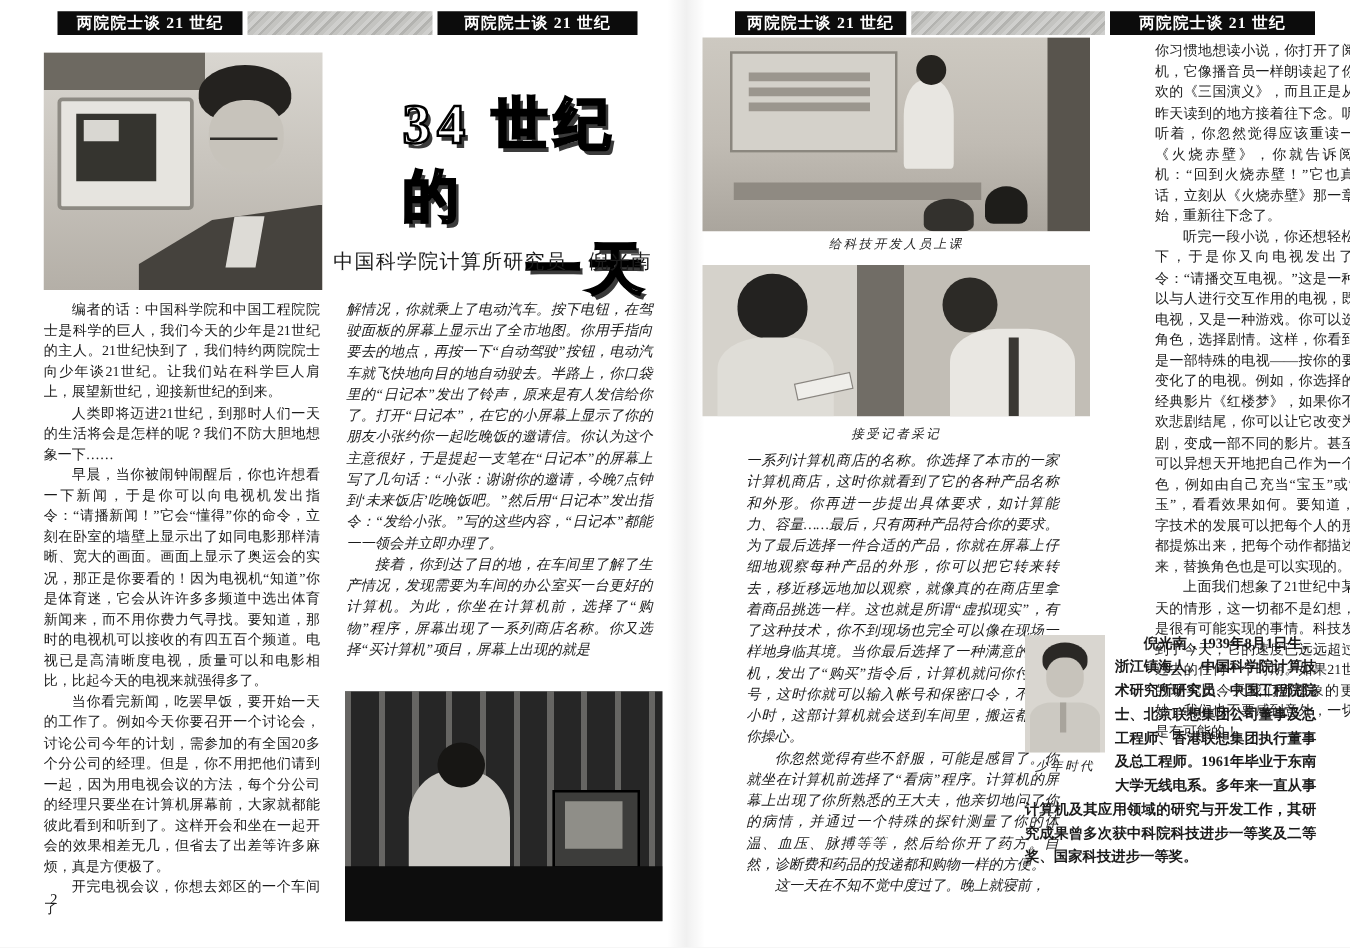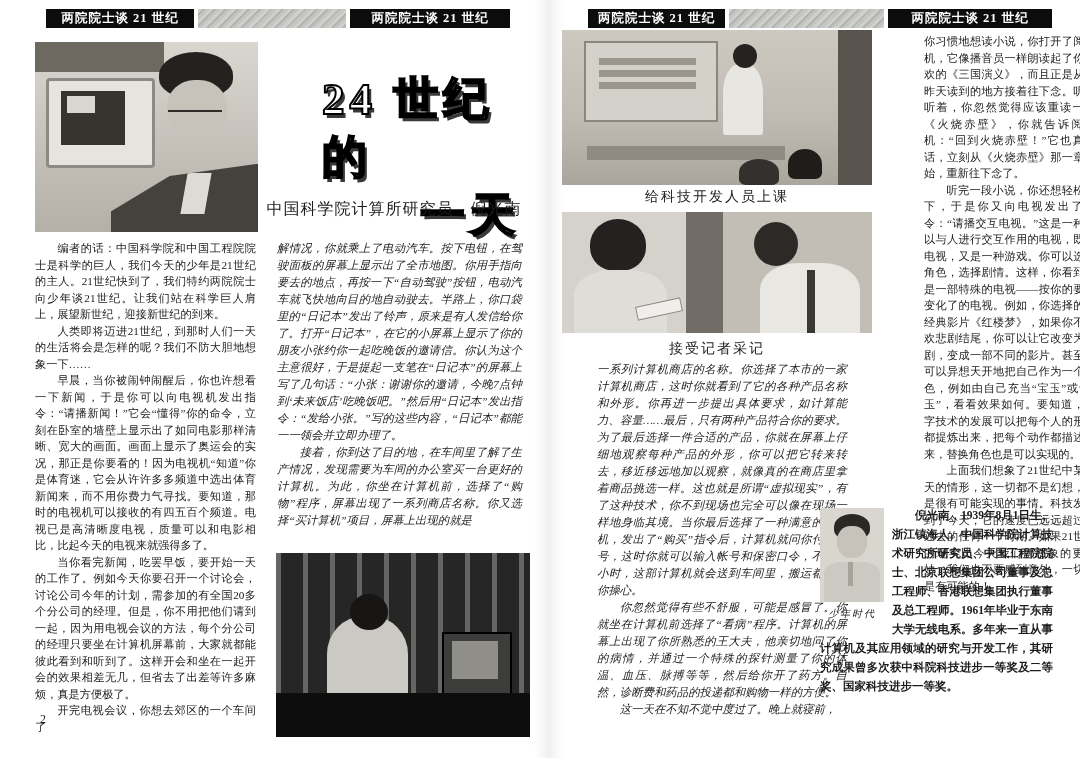--- a/index.html
+++ b/index.html
@@ -19,22 +19,22 @@
   .left-col{font-size:11.2px;line-height:16.5px;}
   .mid-col{font-size:11.4px;line-height:17px;font-style:italic;}
   .note{font-weight:normal;}
   .title{position:absolute;left:322px;top:70px;width:204px;
     font-weight:900;color:#fff;font-size:45px;letter-spacing:5px;line-height:58px;
     -webkit-text-stroke:2px #000;text-shadow:3px 4px 0 #3a3a3a;}
   .title .t2{text-align:right;padding-right:6px;}
   .author{position:absolute;left:266px;top:199px;width:256px;text-align:center;
     font-size:16px;letter-spacing:1px;}
   .pagenum{position:absolute;left:40px;top:712px;font-size:12px;}
-  .caption{position:absolute;width:310px;text-align:center;font-size:14px;
-    letter-spacing:2px;color:#222;}
+  .caption{position:absolute;width:310px;text-align:center;font-size:10px;
+    font-style:italic;letter-spacing:2px;color:#222;}
   
   .bio{position:absolute;left:820px;top:506px;width:233px;font-weight:bold;
     font-size:11.5px;line-height:19px;text-align:justify;}
   .bio p{margin:0;text-indent:2em;}
   .bio-photo-wrap{float:left;width:64px;margin:2px 8px 2px 0;}
   .bio-caption{display:block;text-align:center;font-size:10px;font-weight:normal;
     font-style:italic;letter-spacing:2px;margin-top:2px;}
   
   .photo{position:absolute;overflow:hidden;}
   .ph1{left:35px;top:42px;width:223px;height:190px;
@@ -122,21 +122,21 @@
     <div class="monitor">
         <div class="screen"></div>
       </div>
     <div class="hair"></div>
     <div class="face"></div>
     <div class="glasses"></div>
     <div class="suit"></div>
   </div>
 
   <div class="title">
-    <div class="t1">24 世纪的</div>
+    <div class="t1">34 世纪的</div>
     <div class="t2">一天</div>
   </div>
 
   <div class="author">中国科学院计算所研究员　倪光南</div>
 
   <div class="col left-col" style="left:35px;top:240px;width:221px;">
     <p class="note">编者的话：中国科学院和中国工程院院士是科学的巨人，我们今天的少年是21世纪的主人。21世纪快到了，我们特约两院院士向少年谈21世纪。让我们站在科学巨人肩上，展望新世纪，迎接新世纪的到来。</p>
     <p>人类即将迈进21世纪，到那时人们一天的生活将会是怎样的呢？我们不防大胆地想象一下……</p>
     <p>早晨，当你被闹钟闹醒后，你也许想看一下新闻，于是你可以向电视机发出指令：“请播新闻！”它会“懂得”你的命令，立刻在卧室的墙壁上显示出了如同电影那样清晰、宽大的画面。画面上显示了奥运会的实况，那正是你要看的！因为电视机“知道”你是体育迷，它会从许许多多频道中选出体育新闻来，而不用你费力气寻找。要知道，那时的电视机可以接收的有四五百个频道。电视已是高清晰度电视，质量可以和电影相比，比起今天的电视来就强得多了。</p>
     <p>当你看完新闻，吃罢早饭，要开始一天的工作了。例如今天你要召开一个讨论会，讨论公司今年的计划，需参加的有全国20多个分公司的经理。但是，你不用把他们请到一起，因为用电视会议的方法，每个分公司的经理只要坐在计算机屏幕前，大家就都能彼此看到和听到了。这样开会和坐在一起开会的效果相差无几，但省去了出差等许多麻烦，真是方便极了。</p>

